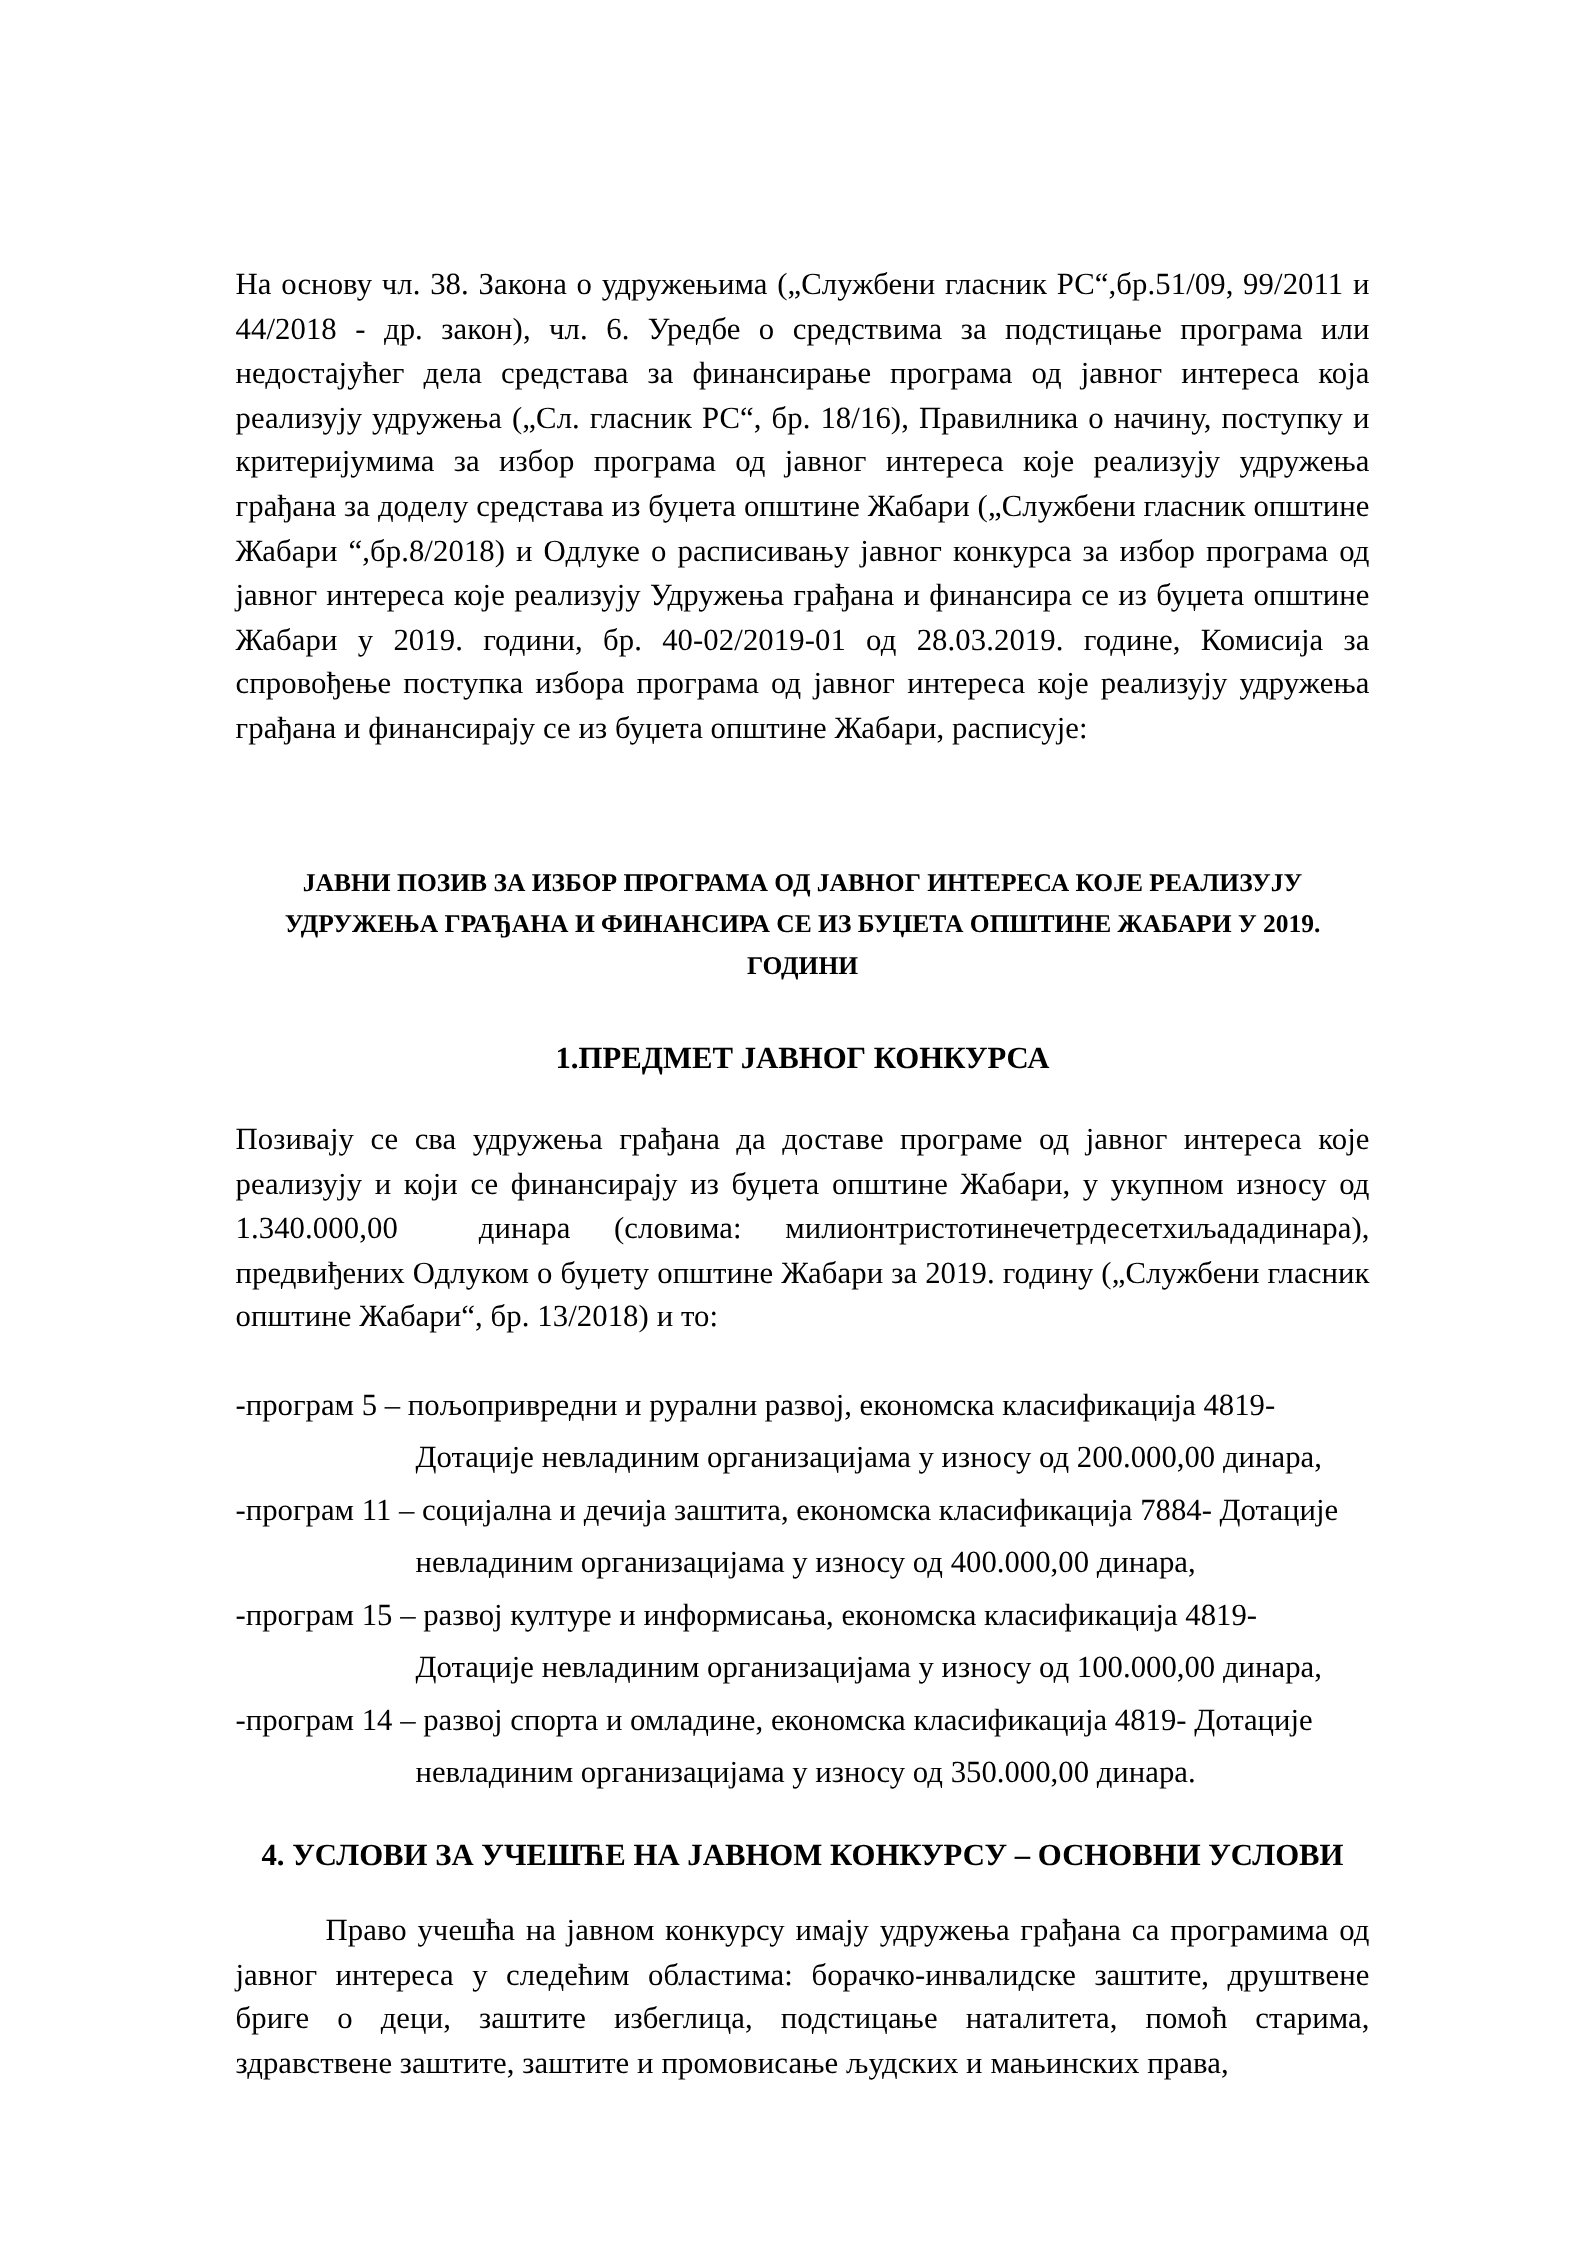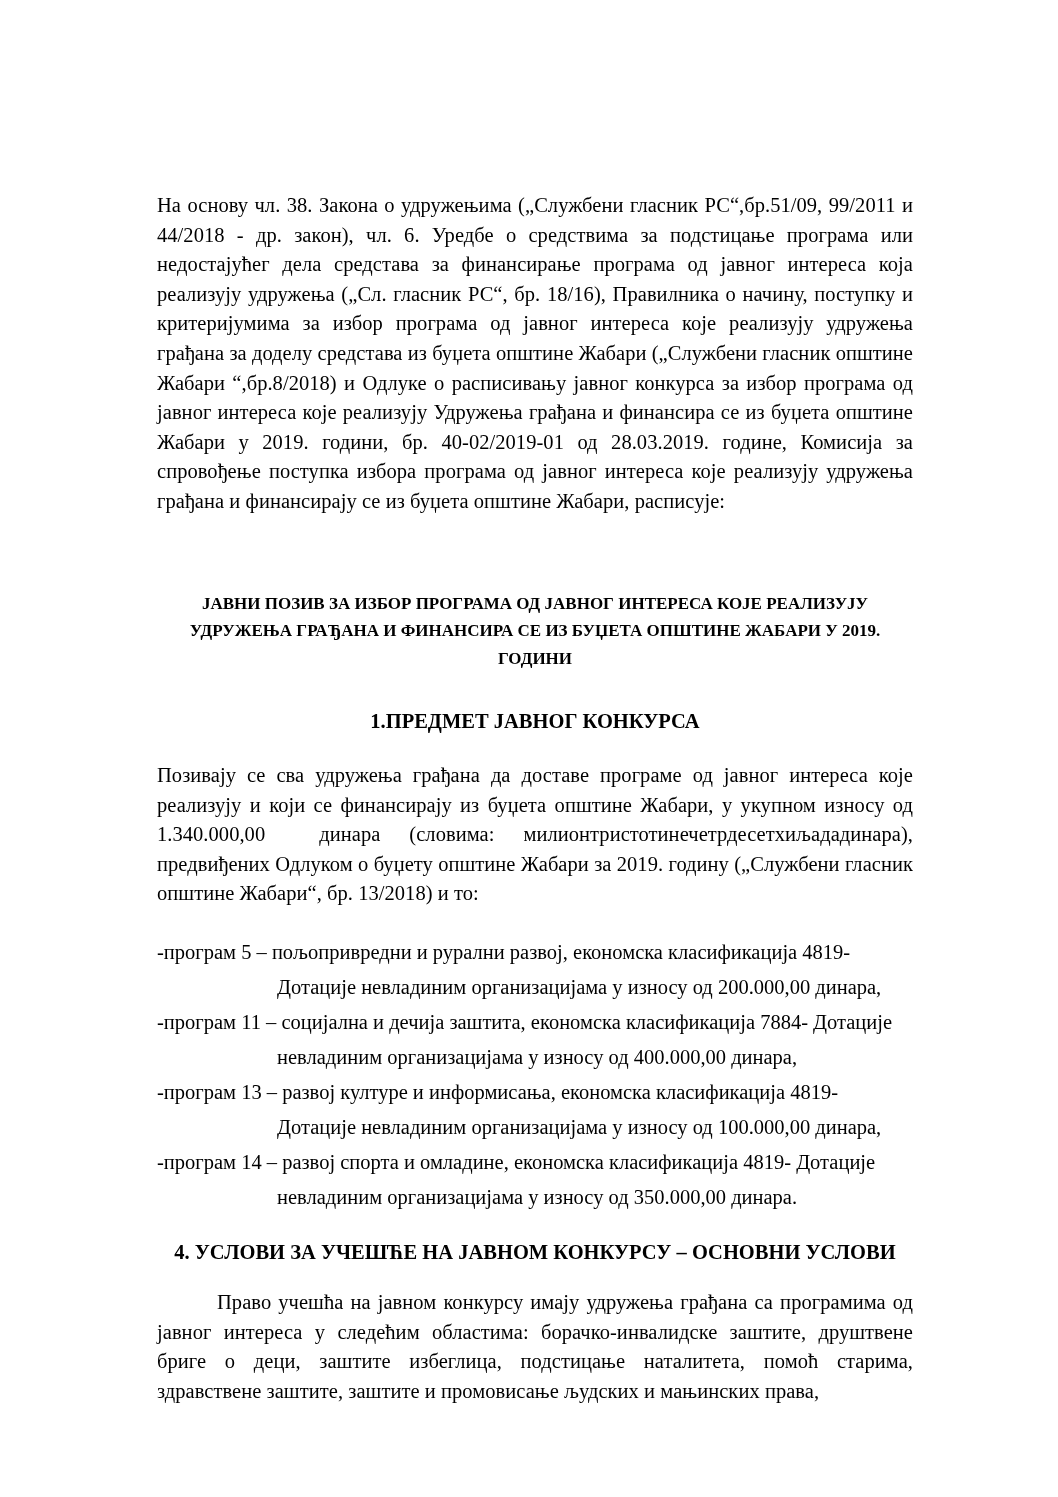--- a/index.html
+++ b/index.html
@@ -6,21 +6,21 @@
   html, body {
     margin: 0;
     padding: 0;
     background: #ffffff;
   }
   .page {
     position: relative;
     width: 1058px;
     height: 1416px;
     background: #ffffff;
-    margin: 16px auto;
+    margin: 1px auto;
     overflow: hidden;
     font-family: "Liberation Serif", "DejaVu Serif", serif;
     color: #000000;
     -webkit-font-smoothing: none;
   }
   .content {
     position: absolute;
     left: 157px;
     top: 175px;
     width: 756px;
@@ -109,21 +109,21 @@
 
     <div class="gap-h1-bot"></div>
 
     <p class="para"><span>Позивају се сва удружења грађана да доставе програме од јавног интереса које реализују и који се финансирају из буџета општине Жабари, у укупном износу од </span><span class="bold-amount">1.340.000,00</span><span class="wide-gap"></span><span>динара (словима: милионтристотинечетрдесетхиљададинара), предвиђених Одлуком о буџету општине Жабари за 2019. годину („Службени гласник општине Жабари“, бр. 13/2018) и то:</span></p>
 
     <div class="gap-para-list"></div>
 
     <div class="program-list">
       <p class="program-item">-програм 5 – пољопривредни и  рурални развој, економска класификација 4819- Дотације невладиним организацијама у износу од  200.000,00 динара,</p>
       <p class="program-item">-програм 11 – социјална и дечија заштита, економска класификација 7884- Дотације невладиним организацијама у износу од 400.000,00 динара,</p>
-      <p class="program-item">-програм 13 – развој културе и информисања, економска класификација 4819- Дотације невладиним организацијама у износу од 100.000,00 динара,</p>
+      <p class="program-item">-програм 15 – развој културе и информисања, економска класификација 4819- Дотације невладиним организацијама у износу од 100.000,00 динара,</p>
       <p class="program-item">-програм 14 – развој спорта и омладине, економска класификација 4819- Дотације невладиним организацијама у износу од 350.000,00 динара.</p>
     </div>
 
     <div class="gap-list-h2"></div>
 
     <p class="section-heading">4. УСЛОВИ ЗА УЧЕШЋЕ НА ЈАВНОМ КОНКУРСУ – ОСНОВНИ УСЛОВИ</p>
 
     <div class="gap-h2-bot"></div>
 
     <p class="para para-indent">Право учешћа на јавном конкурсу имају удружења грађана са програмима од јавног интереса у следећим областима: борачко-инвалидске заштите, друштвене бриге о деци, заштите избеглица, подстицање наталитета, помоћ старима, здравствене заштите, заштите и промовисање људских и мањинских права,</p>

